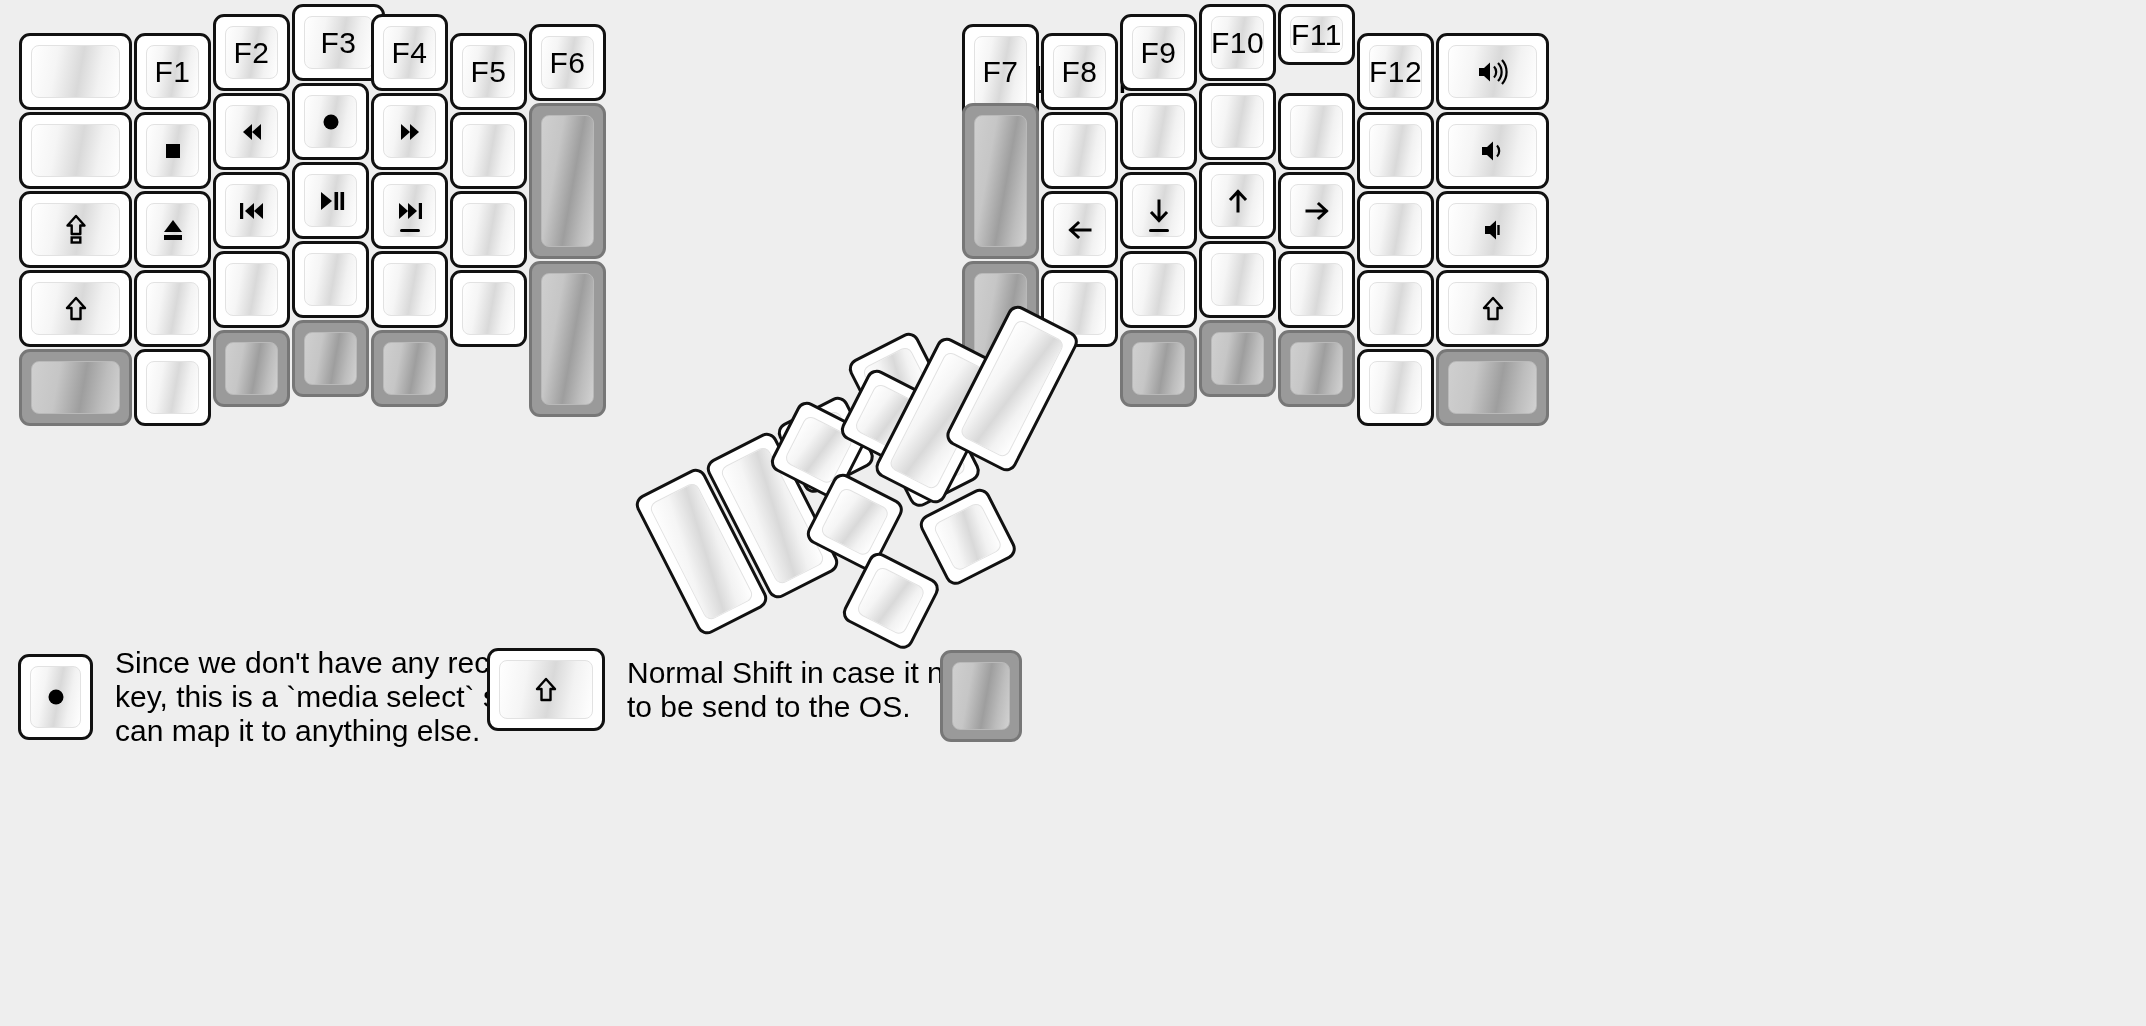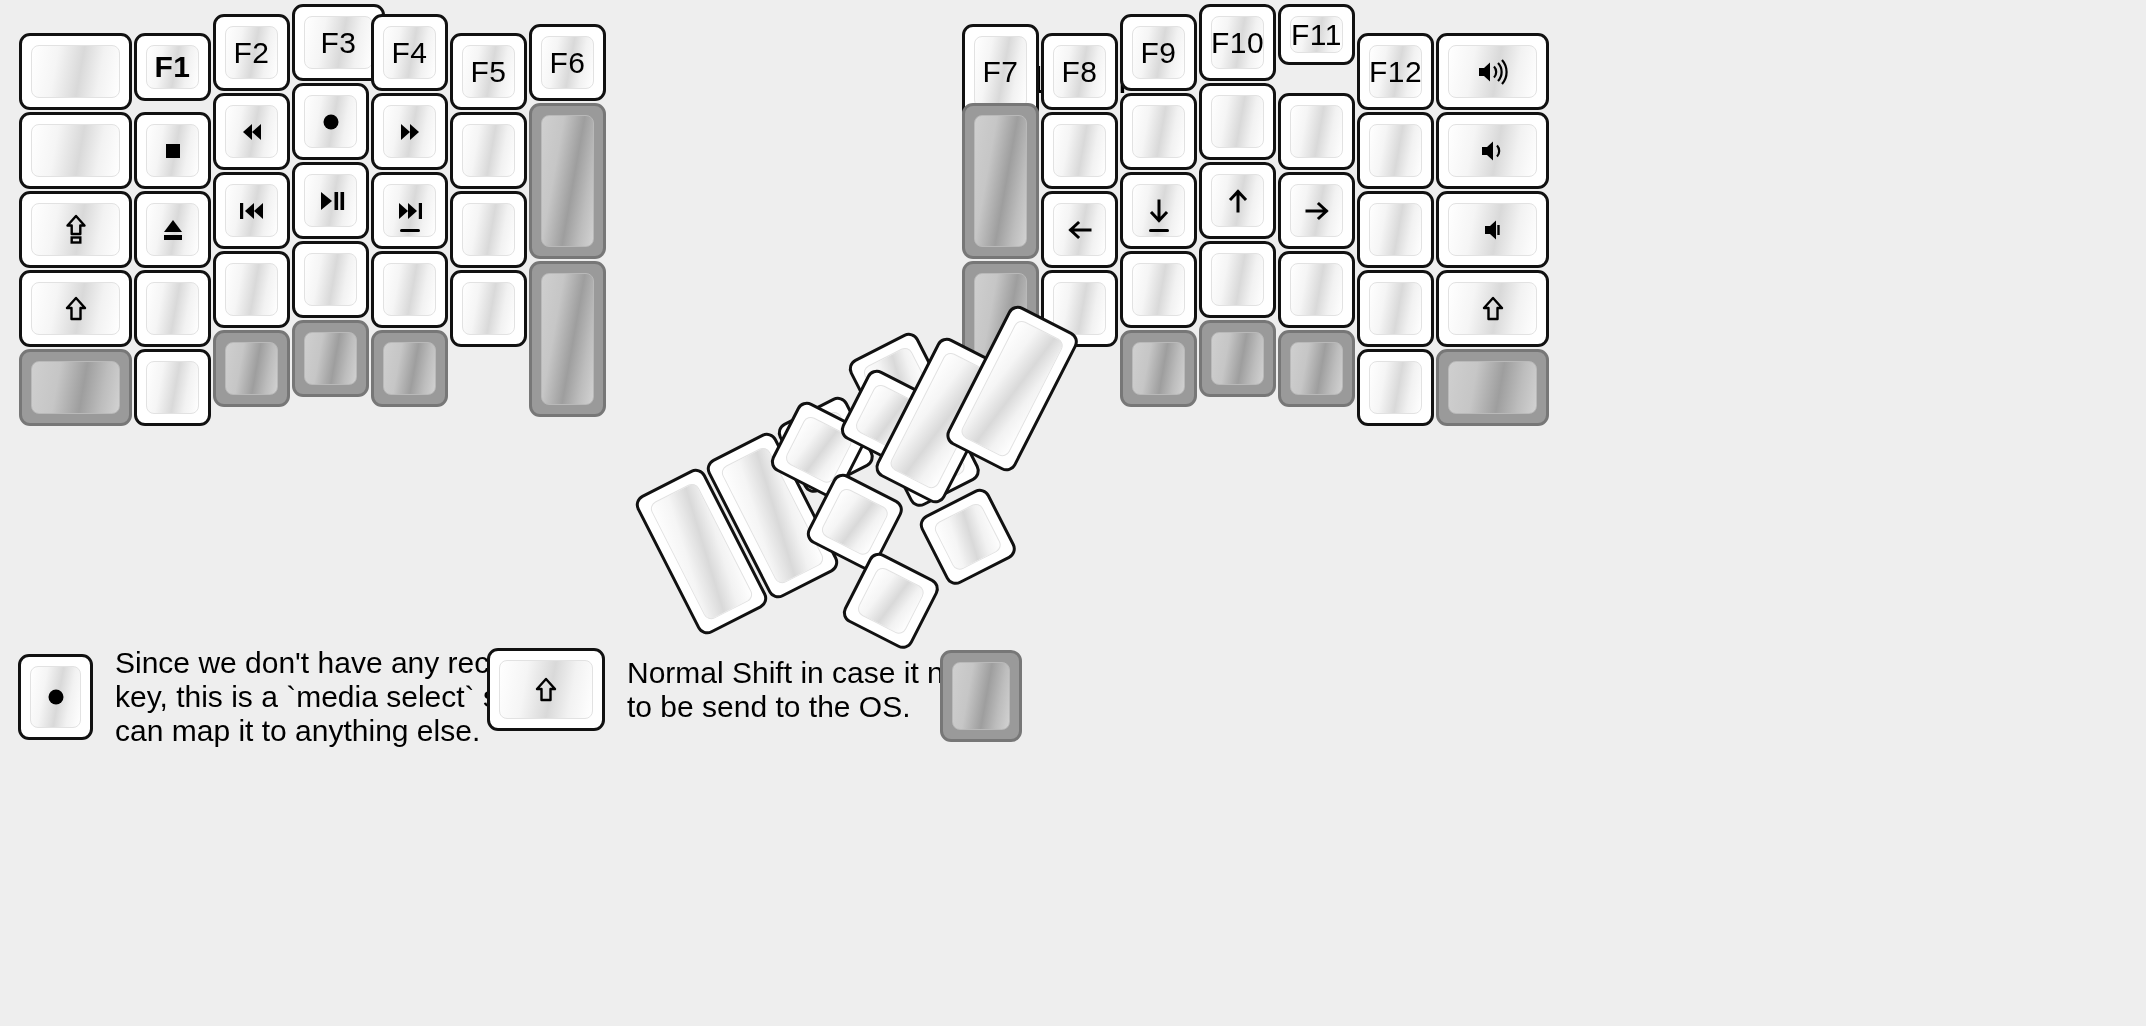--- a/index.html
+++ b/index.html
@@ -118,21 +118,21 @@
           <span class="glyph">
             <svg class="svgico" width="40" height="40" viewBox="0 0 40 40" xmlns="http://www.w3.org/2000/svg">
               <path d="M20 9 L29 19 L24.5 19 L24.5 30 L15.5 30 L15.5 19 L11 19 Z" fill="none" stroke="#000" stroke-width="2.4" stroke-linejoin="round"></path>
             </svg>
           </span>
         </div>
       </div>
       <div class="key trans" style="left: 19px; top: 349px; width: 113px; height: 77px;">
         <div class="cap"></div>
       </div>
-      <div class="key" style="left: 134px; top: 33px; width: 77px; height: 68px; font-weight: bold;">
+      <div class="key" style="left: 134px; top: 33px; width: 77px; height: 77px;">
         <div class="cap">
           <span class="lbl">F1</span>
         </div>
       </div>
       <div class="key" style="left: 134px; top: 112px; width: 77px; height: 77px;">
         <div class="cap">
           <span class="glyph">
             <svg class="svgico" width="40" height="40" viewBox="0 0 40 40" xmlns="http://www.w3.org/2000/svg">
               <rect x="13" y="13" width="14" height="14" fill="#000"></rect>
             </svg>

